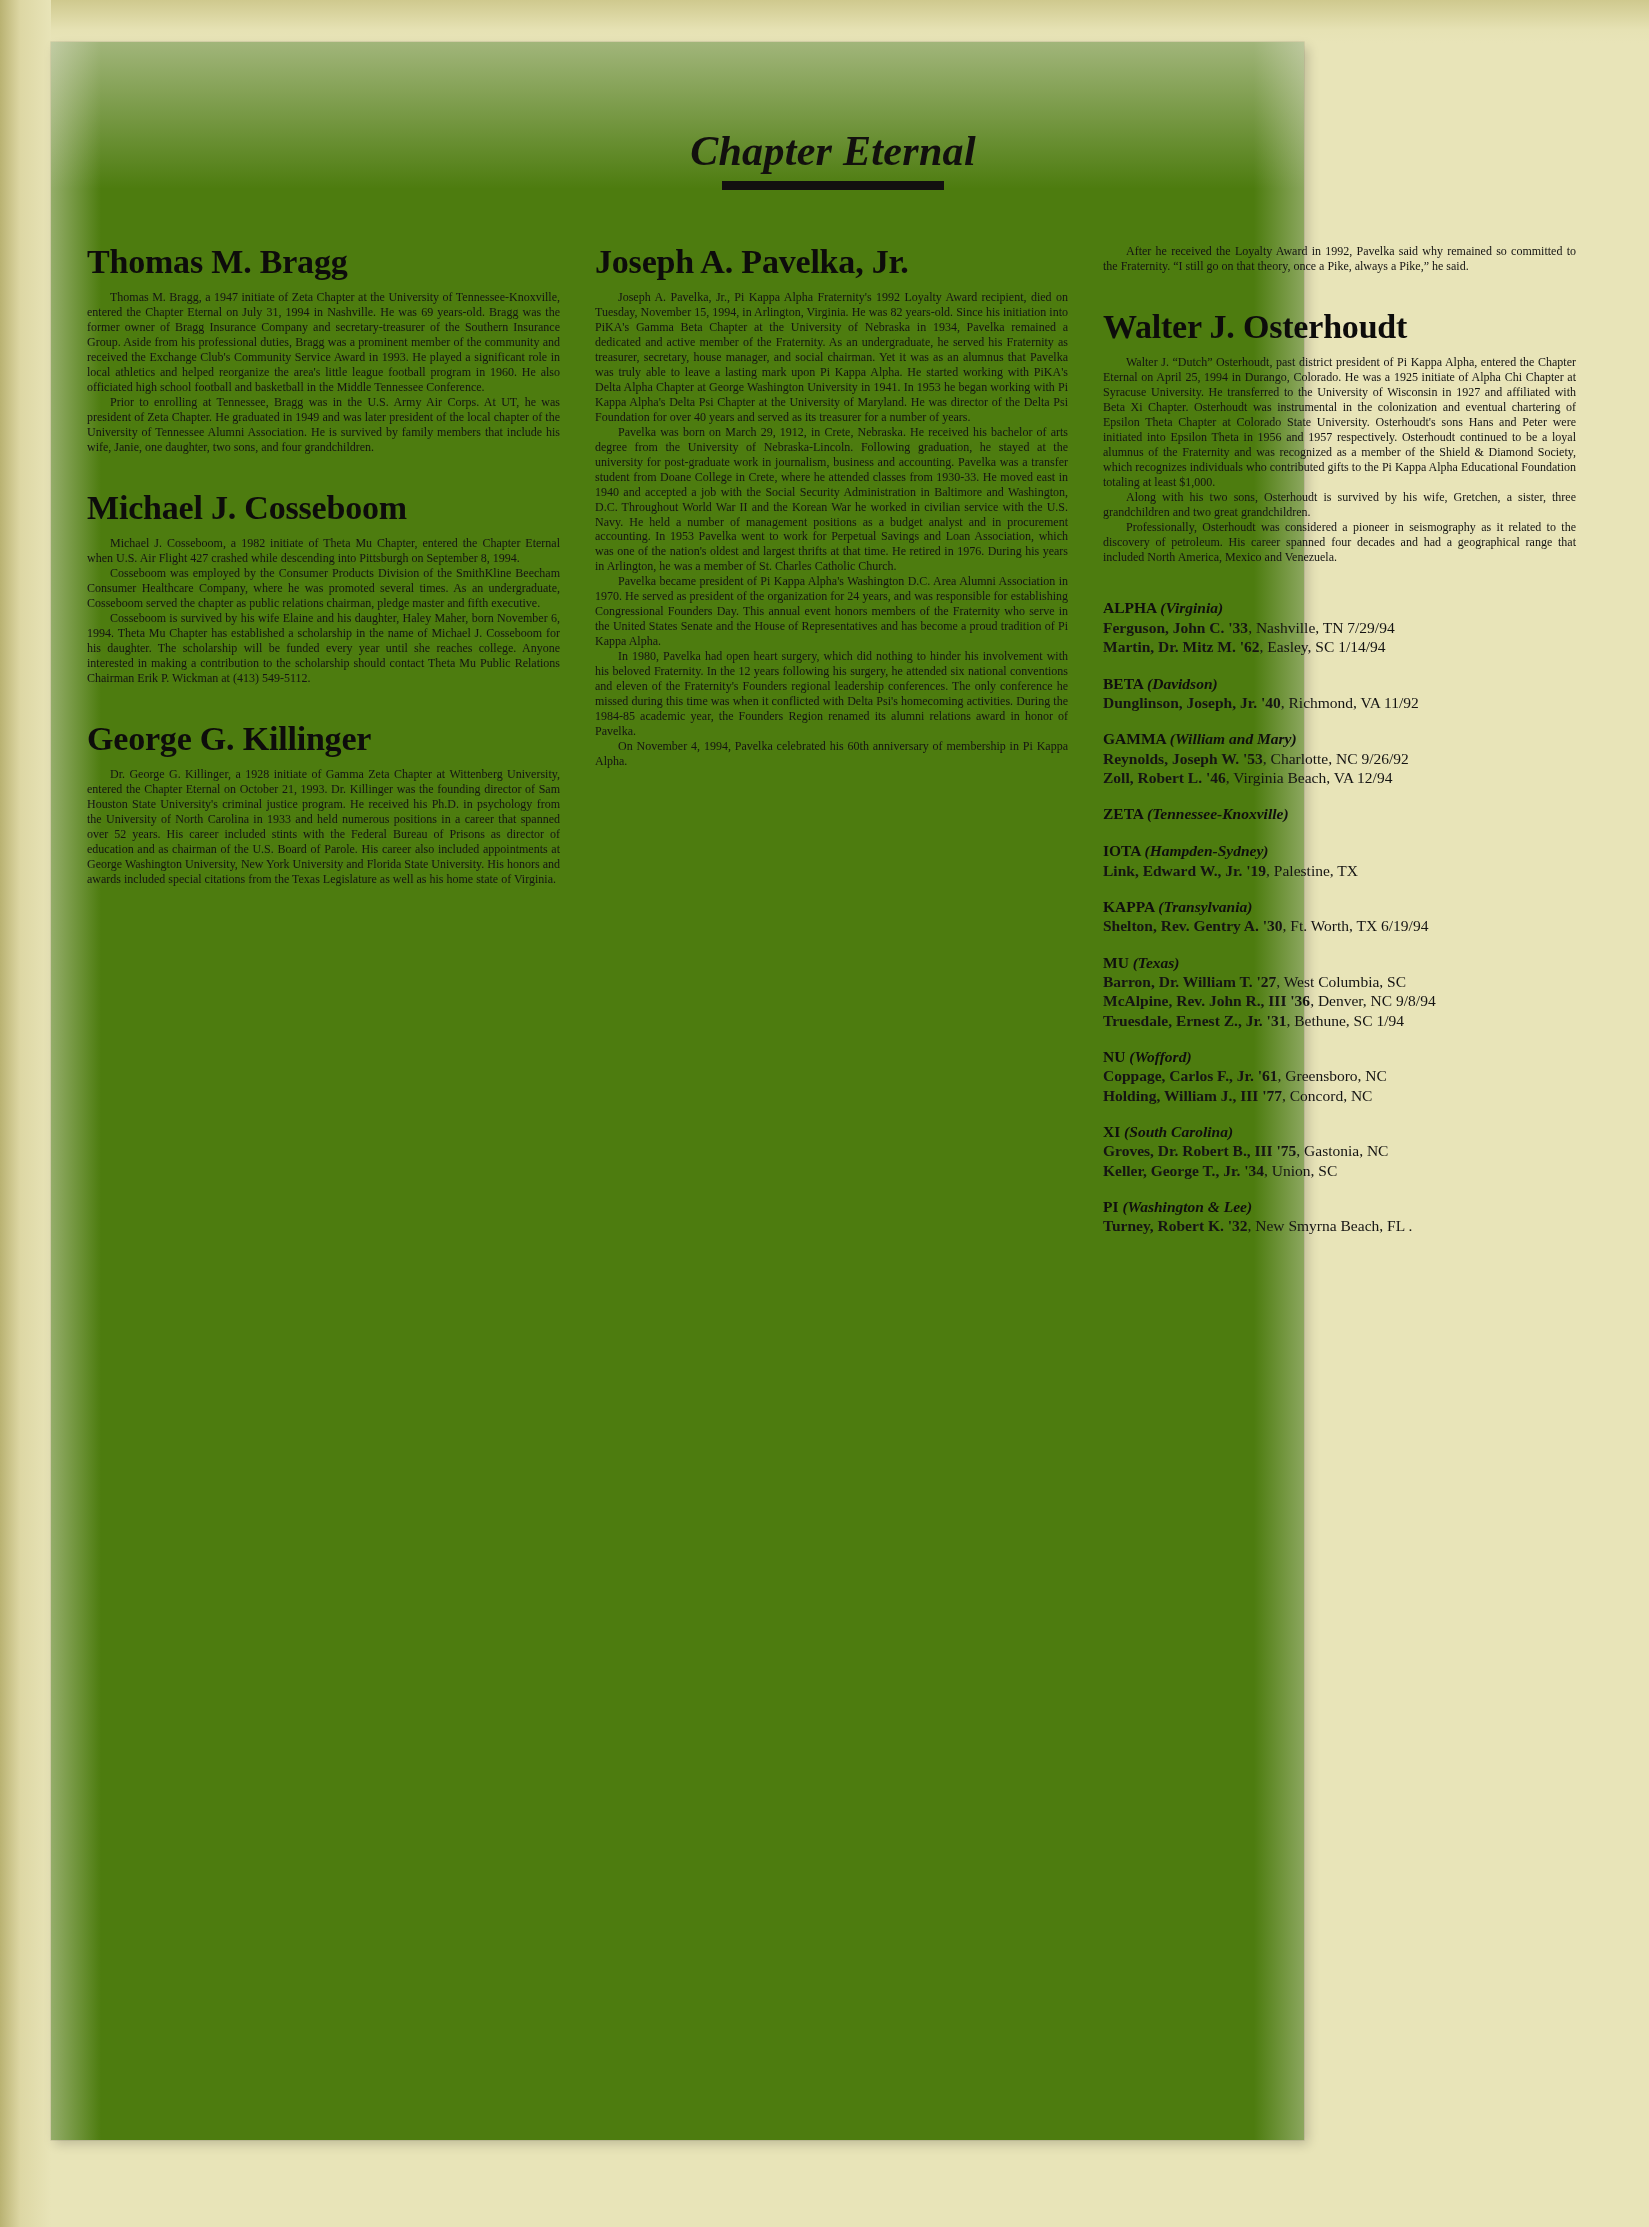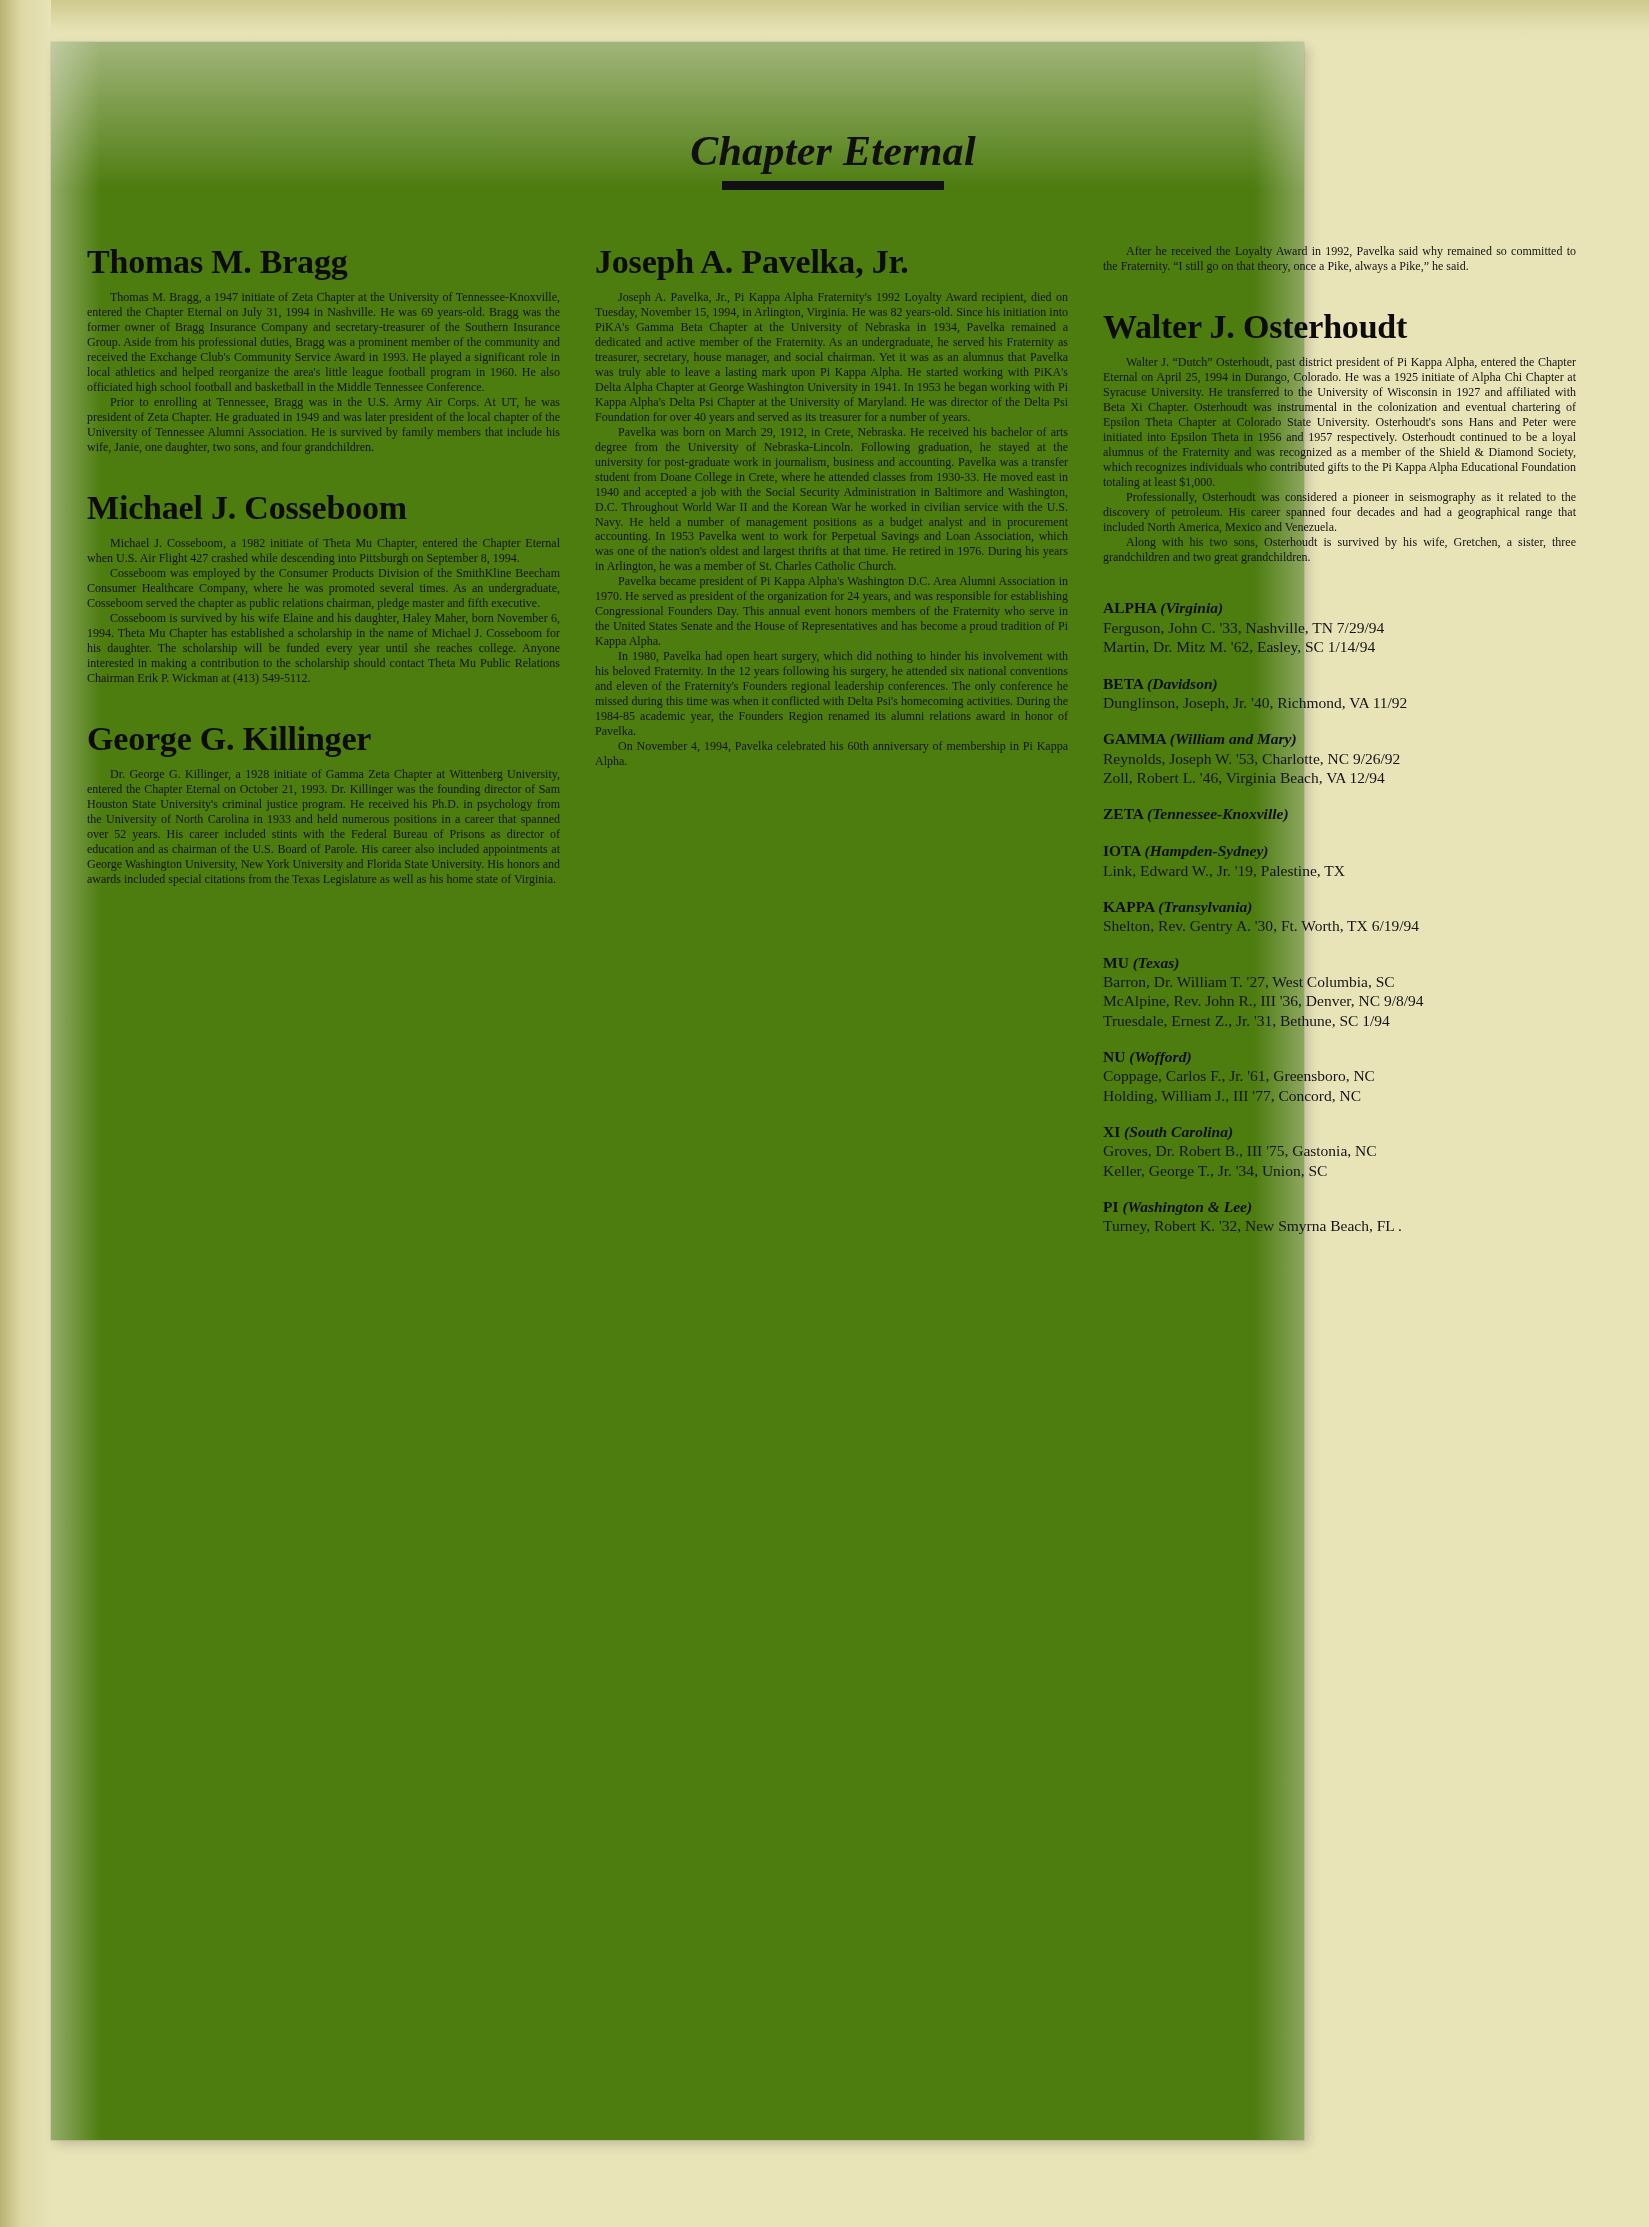--- a/index.html
+++ b/index.html
@@ -122,21 +122,21 @@
   .roll-head .school {
     font-style: italic;
   }
   .roll-entry {
     font-size: 15.5px;
     line-height: 1.24;
     color: #151413;
     text-indent: 0;
   }
   .roll-entry .nm {
-    font-weight: normal;
+    font-weight: bold;
   }
   .roll-entry .tail {
     font-weight: normal;
   }
   .roll-entry .cont {
     display: block;
     padding-left: 15px;
   }
   
   .footer {
@@ -209,22 +209,22 @@
           </div>
         </div>
 
       <div class="col" id="col-right">
           <div class="entry">
             <p>After he received the Loyalty Award in 1992, Pavelka said why remained so committed to the Fraternity. “I still go on that theory, once a Pike, always a Pike,” he said.</p>
           </div>
           <div class="entry">
             <h2 class="entry-name">Walter J. Osterhoudt</h2>
             <p>Walter J. “Dutch” Osterhoudt, past district president of Pi Kappa Alpha, entered the Chapter Eternal on April 25, 1994 in Durango, Colorado. He was a 1925 initiate of Alpha Chi Chapter at Syracuse University. He transferred to the University of Wisconsin in 1927 and affiliated with Beta Xi Chapter. Osterhoudt was instrumental in the colonization and eventual chartering of Epsilon Theta Chapter at Colorado State University. Osterhoudt's sons Hans and Peter were initiated into Epsilon Theta in 1956 and 1957 respectively. Osterhoudt continued to be a loyal alumnus of the Fraternity and was recognized as a member of the Shield &amp; Diamond Society, which recognizes individuals who contributed gifts to the Pi Kappa Alpha Educational Foundation totaling at least $1,000.</p>
+            <p>Along with his two sons, Osterhoudt is survived by his wife, Gretchen, a sister, three grandchildren and two great grandchildren.</p>
             <p>Professionally, Osterhoudt was considered a pioneer in seismography as it related to the discovery of petroleum. His career spanned four decades and had a geographical range that included North America, Mexico and Venezuela.</p>
-            <p>Along with his two sons, Osterhoudt is survived by his wife, Gretchen, a sister, three grandchildren and two great grandchildren.</p>
           </div>
           <div class="roll">
             <div class="roll-group">
               <div class="roll-head"><span>ALPHA</span> <span class="school">(Virginia)</span></div>
               <div class="roll-entry"><span class="nm">Ferguson, John C. '33</span><span class="tail">, Nashville, TN 7/29/94</span></div>
               <div class="roll-entry"><span class="nm">Martin, Dr. Mitz M. '62</span><span class="tail">, Easley, SC 1/14/94</span></div>
             </div>
             <div class="roll-group">
               <div class="roll-head"><span>BETA</span> <span class="school">(Davidson)</span></div>
               <div class="roll-entry"><span class="nm">Dunglinson, Joseph, Jr. '40</span><span class="tail">, Richmond, VA 11/92</span></div>

